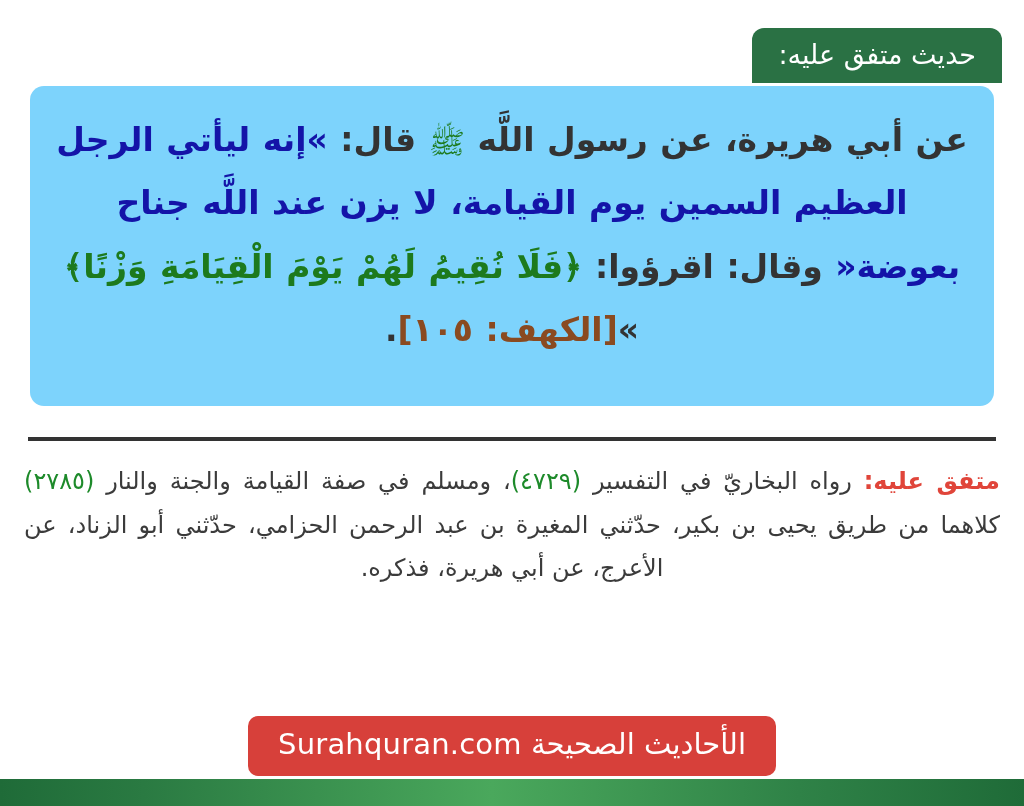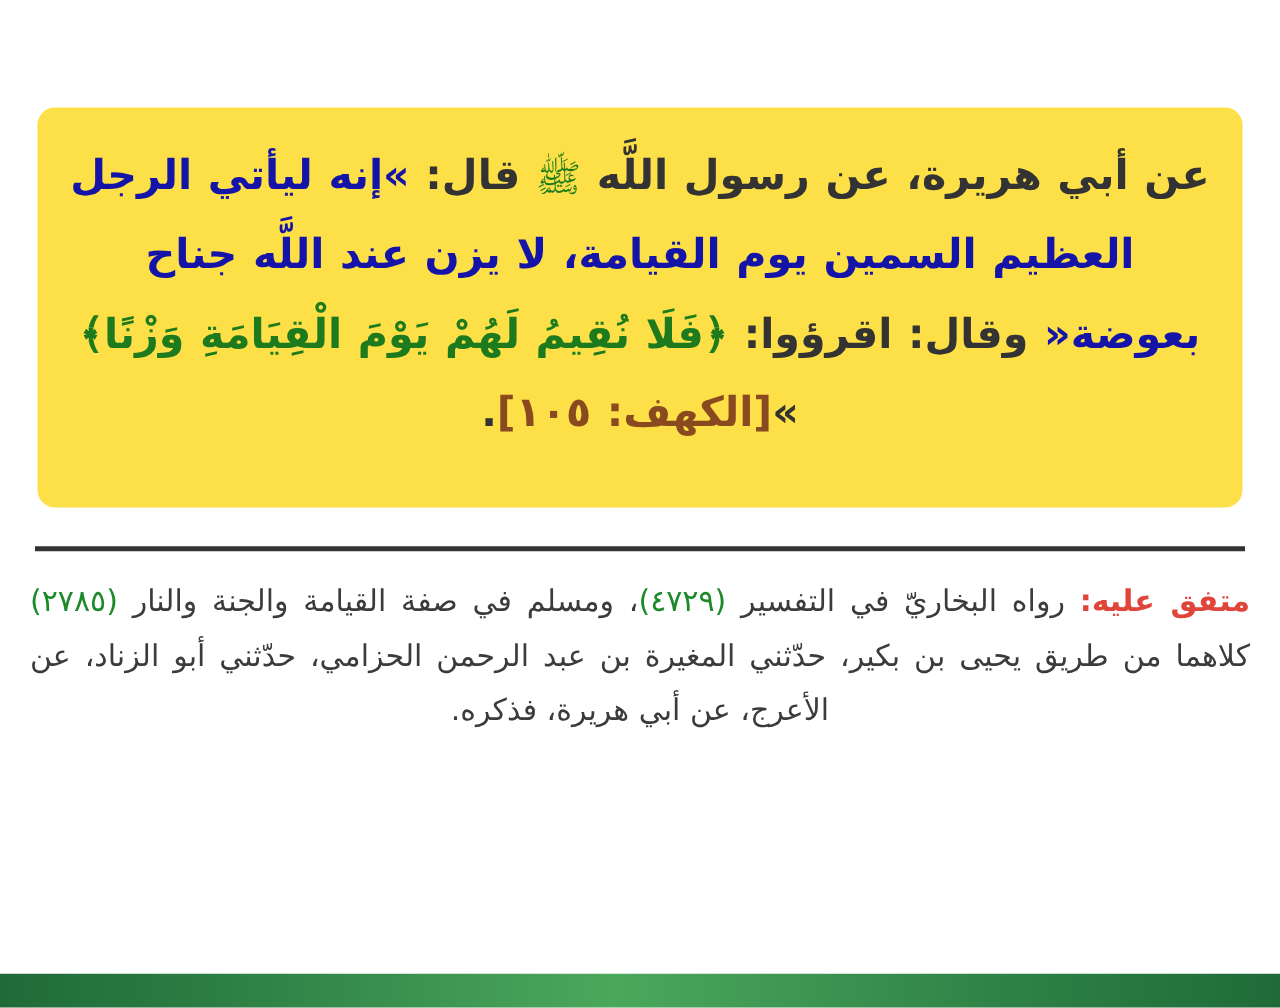--- a/index.html
+++ b/index.html
@@ -45,21 +45,21 @@
     white-space: nowrap;
     letter-spacing: 0;
   }
 
   
   .hadith-box {
     position: absolute;
     top: 86px;
     right: 30px;
     left: 30px;
-    background: #fde047;
+    background: #7dd3fc;
     border-radius: 14px;
     padding: 22px 26px 26px 26px;
     box-sizing: border-box;
     min-height: 320px;
   }
   .hadith-text {
     font-size: 33px;
     font-weight: bold;
     line-height: 1.92;
     text-align: center;
@@ -144,20 +144,23 @@
     height: 27px;
     background: linear-gradient(to right,
         #1f6b38 0%, #2a7a42 14%, #4aa85c 48%, #2f8247 78%, #1f6b38 100%);
   }
 </style>
 </head>
 <body>
 
 <div class="page">
 
+  <div class="badge-row">
+    <div class="badge">حديث متفق عليه:</div>
+  </div>
 
   <div class="hadith-box">
     <div class="hadith-text">
       <span class="t-narr">عن أبي هريرة، عن رسول اللَّه</span>
       <span class="t-sallam">ﷺ</span>
       <span class="t-narr">قال:</span>
       <span class="t-quote">»</span><span class="t-quote">إنه ليأتي الرجل العظيم السمين يوم القيامة، لا يزن عند اللَّه جناح بعوضة</span><span class="t-quote">«</span>
       <span class="t-narr">وقال: اقرؤوا:</span>
       <span class="t-quran">﴿</span><span class="t-quran">فَلَا نُقِيمُ لَهُمْ يَوْمَ الْقِيَامَةِ وَزْنًا</span><span class="t-quran">﴾</span>
       <span class="t-narr">»</span><span class="t-ref">[الكهف: ١٠٥]</span><span class="t-narr">.</span>
@@ -166,16 +169,22 @@
 
   <hr class="divider">
 
   <div class="source-block">
     <span class="src-label">متفق عليه:</span>
     <span>رواه البخاريّ في التفسير</span>
     <span class="src-num">(٤٧٢٩)</span><span>، ومسلم في صفة القيامة والجنة والنار</span>
     <span class="src-num">(٢٧٨٥)</span><span> كلاهما من طريق يحيى بن بكير، حدّثني المغيرة بن عبد الرحمن الحزامي، حدّثني أبو الزناد، عن الأعرج، عن أبي هريرة، فذكره.</span>
   </div>
 
+  <div class="footer-banner">
+    <div class="footer-inner">
+      <span>الأحاديث الصحيحة</span>
+      <span class="footer-site">Surahquran.com</span>
+    </div>
+  </div>
 
   <div class="bottom-strip"></div>
 
 </div>
 
 </body></html>

